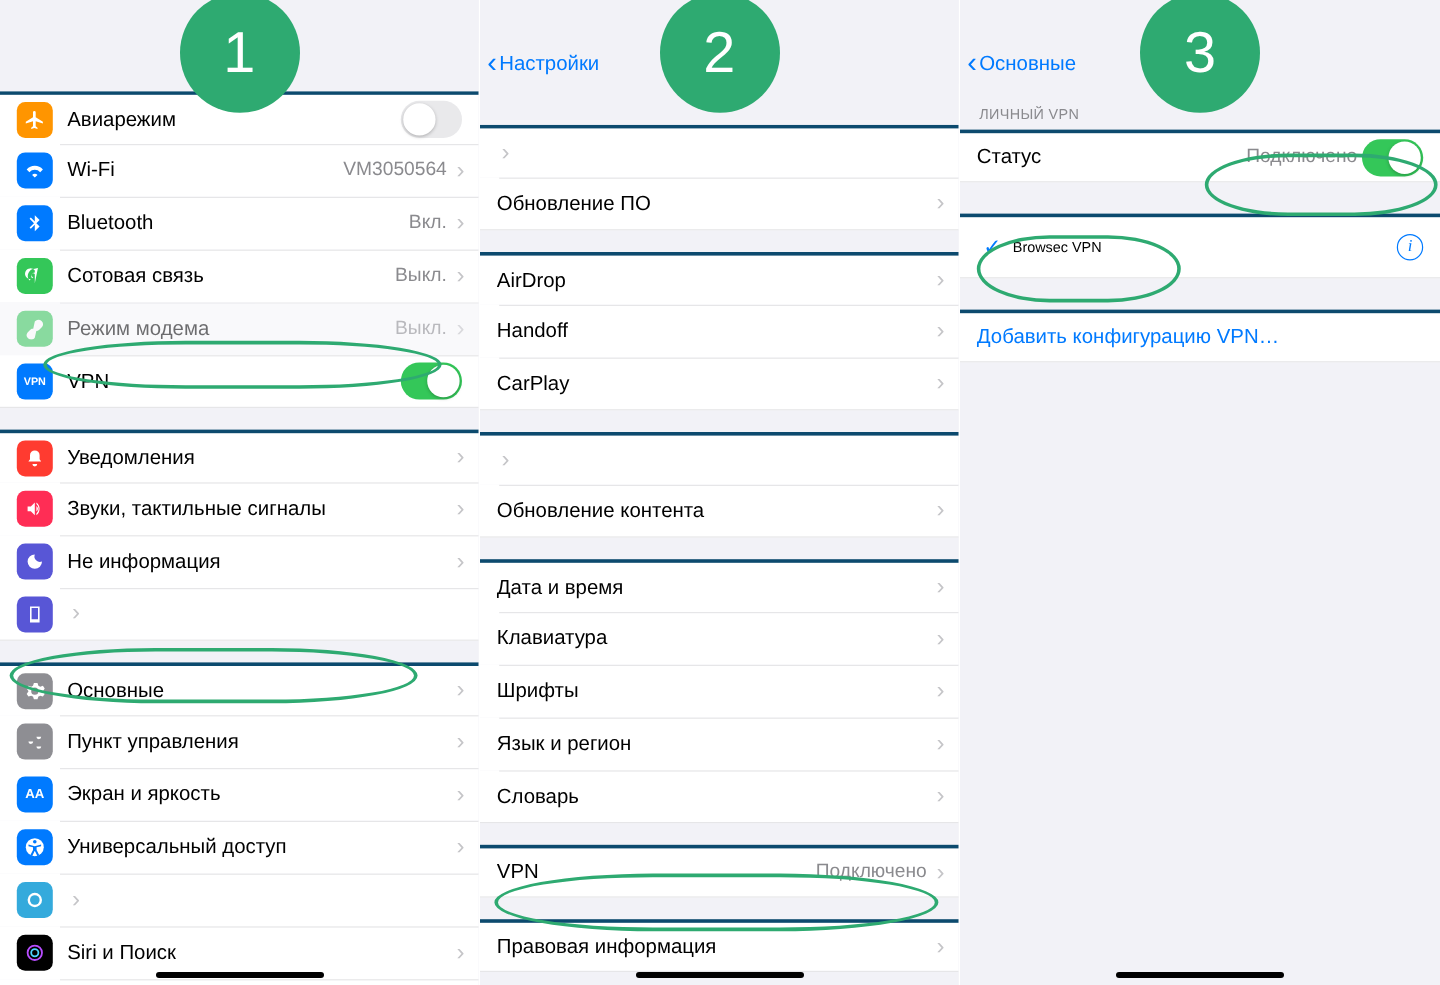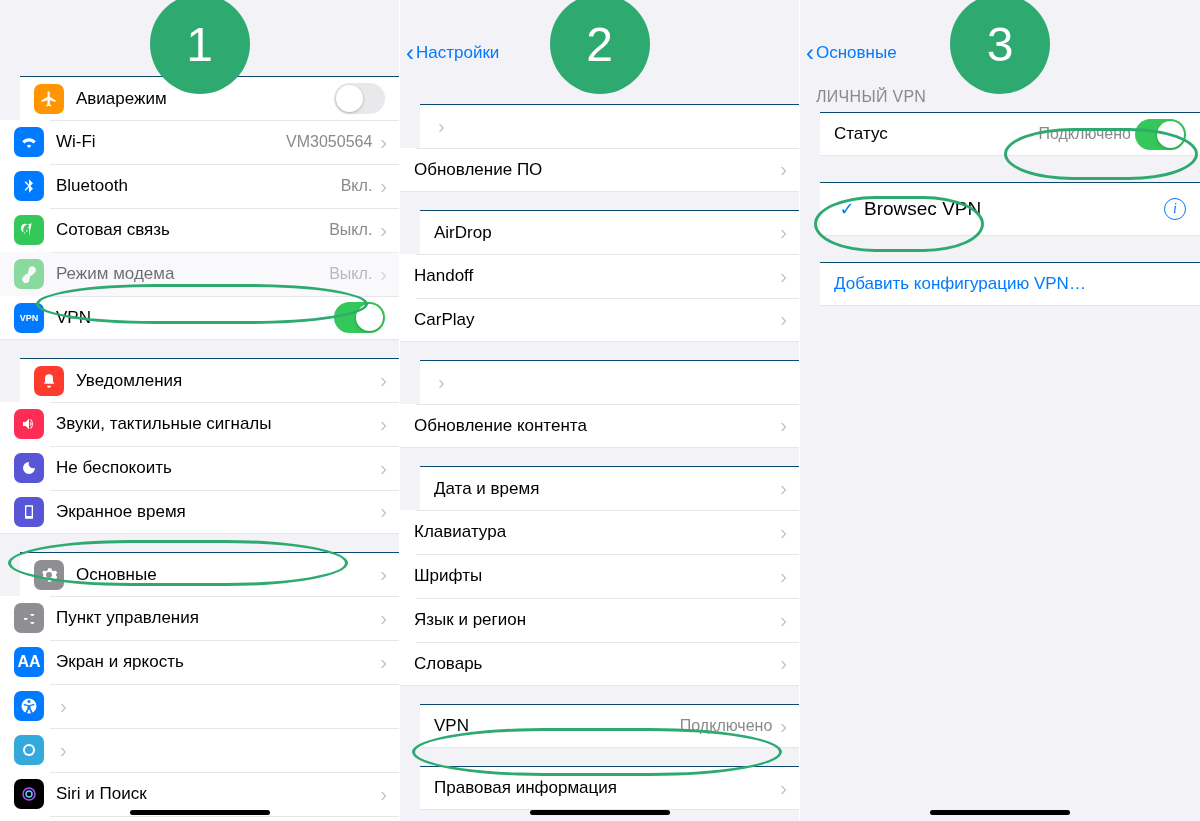--- a/index.html
+++ b/index.html
@@ -45,21 +45,21 @@
     display: flex;
     align-items: center;
     color: #007aff;
     font-size: 17px;
     cursor: pointer;
   }
   .back-chevron { font-size: 24px; line-height: 1; margin-right: 2px; font-weight: 300; }
   .content { overflow: hidden; }
   .spacer { height: 20px; }
   .group-header {
-    font-size: 16px;
+    font-size: 12px;
     color: #8a8a8e;
     letter-spacing: 0.3px;
     padding: 18px 16px 6px 16px;
     text-transform: uppercase;
   }
   .cell {
     background: #fff;
     min-height: 44px;
     display: flex;
     align-items: center;
@@ -71,21 +71,21 @@
     position: absolute;
     top: 0;
     left: 50px;
     right: 0;
     height: 1px;
     background: #e6e6e8;
   }
   .cell.no-icon + .cell.no-icon::before,
   .cell.no-icon::before { left: 16px; }
   .group { margin-bottom: 18px; }
-  .group .cell:first-child { border-top: 1px solid #0c4a6e; margin-left: 20px; }
+  .group .cell:first-child { border-top: 3px solid #0c4a6e; }
   .group .cell:last-child { border-bottom: 1px solid #e6e6e8; }
   .icon-box {
     width: 30px;
     height: 30px;
     border-radius: 7px;
     display: flex;
     align-items: center;
     justify-content: center;
     margin-right: 12px;
     flex: 0 0 30px;
@@ -295,30 +295,29 @@
             </div>
           <div class="cell-title">Звуки, тактильные сигналы</div>
           <div class="chevron">›</div>
         </div>
         <div class="cell">
           <div class="icon-box" style="background:#5856d6">
               <svg width="16" height="16" viewBox="0 0 24 24">
                 <path fill="#fff" d="M12 3a9 9 0 109 9 7 7 0 01-9-9z"></path>
               </svg>
             </div>
-          <div class="cell-title">Не беспокоить</div>
+          <div class="cell-title">Не информация</div>
           <div class="chevron">›</div>
         </div>
         <div class="cell">
           <div class="icon-box" style="background:#5856d6">
               <svg width="16" height="16" viewBox="0 0 24 24">
                 <path fill="#fff" d="M6 2h12v20H6zM8 4v14h8V4z"></path>
               </svg>
             </div>
-          <div class="cell-title">Экранное время</div>
           <div class="chevron">›</div>
         </div>
       </div>
 
       <div class="group">
         <div class="cell">
           <div class="icon-box" style="background:#8e8e93">
               <svg width="18" height="18" viewBox="0 0 24 24">
                 <path fill="#fff" d="M12 8a4 4 0 100 8 4 4 0 000-8zm9 4l2 3-2 3-3-1a8 8 0 01-2 1l-1 3h-4l-1-3a8 8 0 01-2-1l-3 1-2-3 2-3-2-3 2-3 3 1a8 8 0 012-1l1-3h4l1 3a8 8 0 012 1l3-1 2 3-2 3z"></path>
               </svg>
@@ -329,32 +328,33 @@
         <div class="cell">
           <div class="icon-box" style="background:#8e8e93">
               <svg width="16" height="16" viewBox="0 0 24 24">
                 <path fill="#fff" d="M4 6h10a3 3 0 006 0M4 12a3 3 0 006 0h10M4 18h10a3 3 0 006 0"></path>
               </svg>
             </div>
           <div class="cell-title">Пункт управления</div>
           <div class="chevron">›</div>
         </div>
         <div class="cell">
-          <div class="icon-box" style="background:#007aff;font-size:16px;">AA</div>
+          <div class="icon-box" style="background:#007aff;font-size:11px;">AA</div>
           <div class="cell-title">Экран и яркость</div>
           <div class="chevron">›</div>
         </div>
         <div class="cell">
           <div class="icon-box" style="background:#007aff">
               <svg width="18" height="18" viewBox="0 0 24 24">
                 <circle cx="12" cy="12" r="10" fill="#fff"></circle>
                 <circle cx="12" cy="6" r="2" fill="#007aff"></circle>
                 <path fill="#007aff" d="M5 9l7 2 7-2v2l-5 1v3l3 6-2 1-3-6-3 6-2-1 3-6v-3l-5-1z"></path>
               </svg>
             </div>
+          <div class="cell-title">Универсальный доступ</div>
           <div class="chevron">›</div>
         </div>
         <div class="cell">
           <div class="icon-box" style="background:#34aadc">
               <svg width="16" height="16" viewBox="0 0 24 24">
                 <circle cx="12" cy="12" r="9" fill="#fff"></circle>
                 <circle cx="12" cy="12" r="6" fill="#34aadc"></circle>
               </svg>
             </div>
           <div class="chevron">›</div>
@@ -531,21 +531,21 @@
           <div class="cell-title">Статус</div>
           <div class="cell-detail">Подключено</div>
           <div class="switch on"></div>
         </div>
       </div>
 
       <div class="group" style="margin-bottom:26px;">
         <div class="cell no-icon" style="min-height:54px;">
           <div class="check">✓</div>
           <div style="flex:1;">
-            <div class="cell-title" style="font-size:19px;">Browsec VPN</div>
+            <div class="cell-title" style="font-size:12px;">Browsec VPN</div>
           </div>
           <div class="info-icon">i</div>
         </div>
       </div>
 
       <div class="group">
         <div class="cell no-icon link-cell">
           <div class="cell-title">Добавить конфигурацию VPN…</div>
         </div>
       </div>

